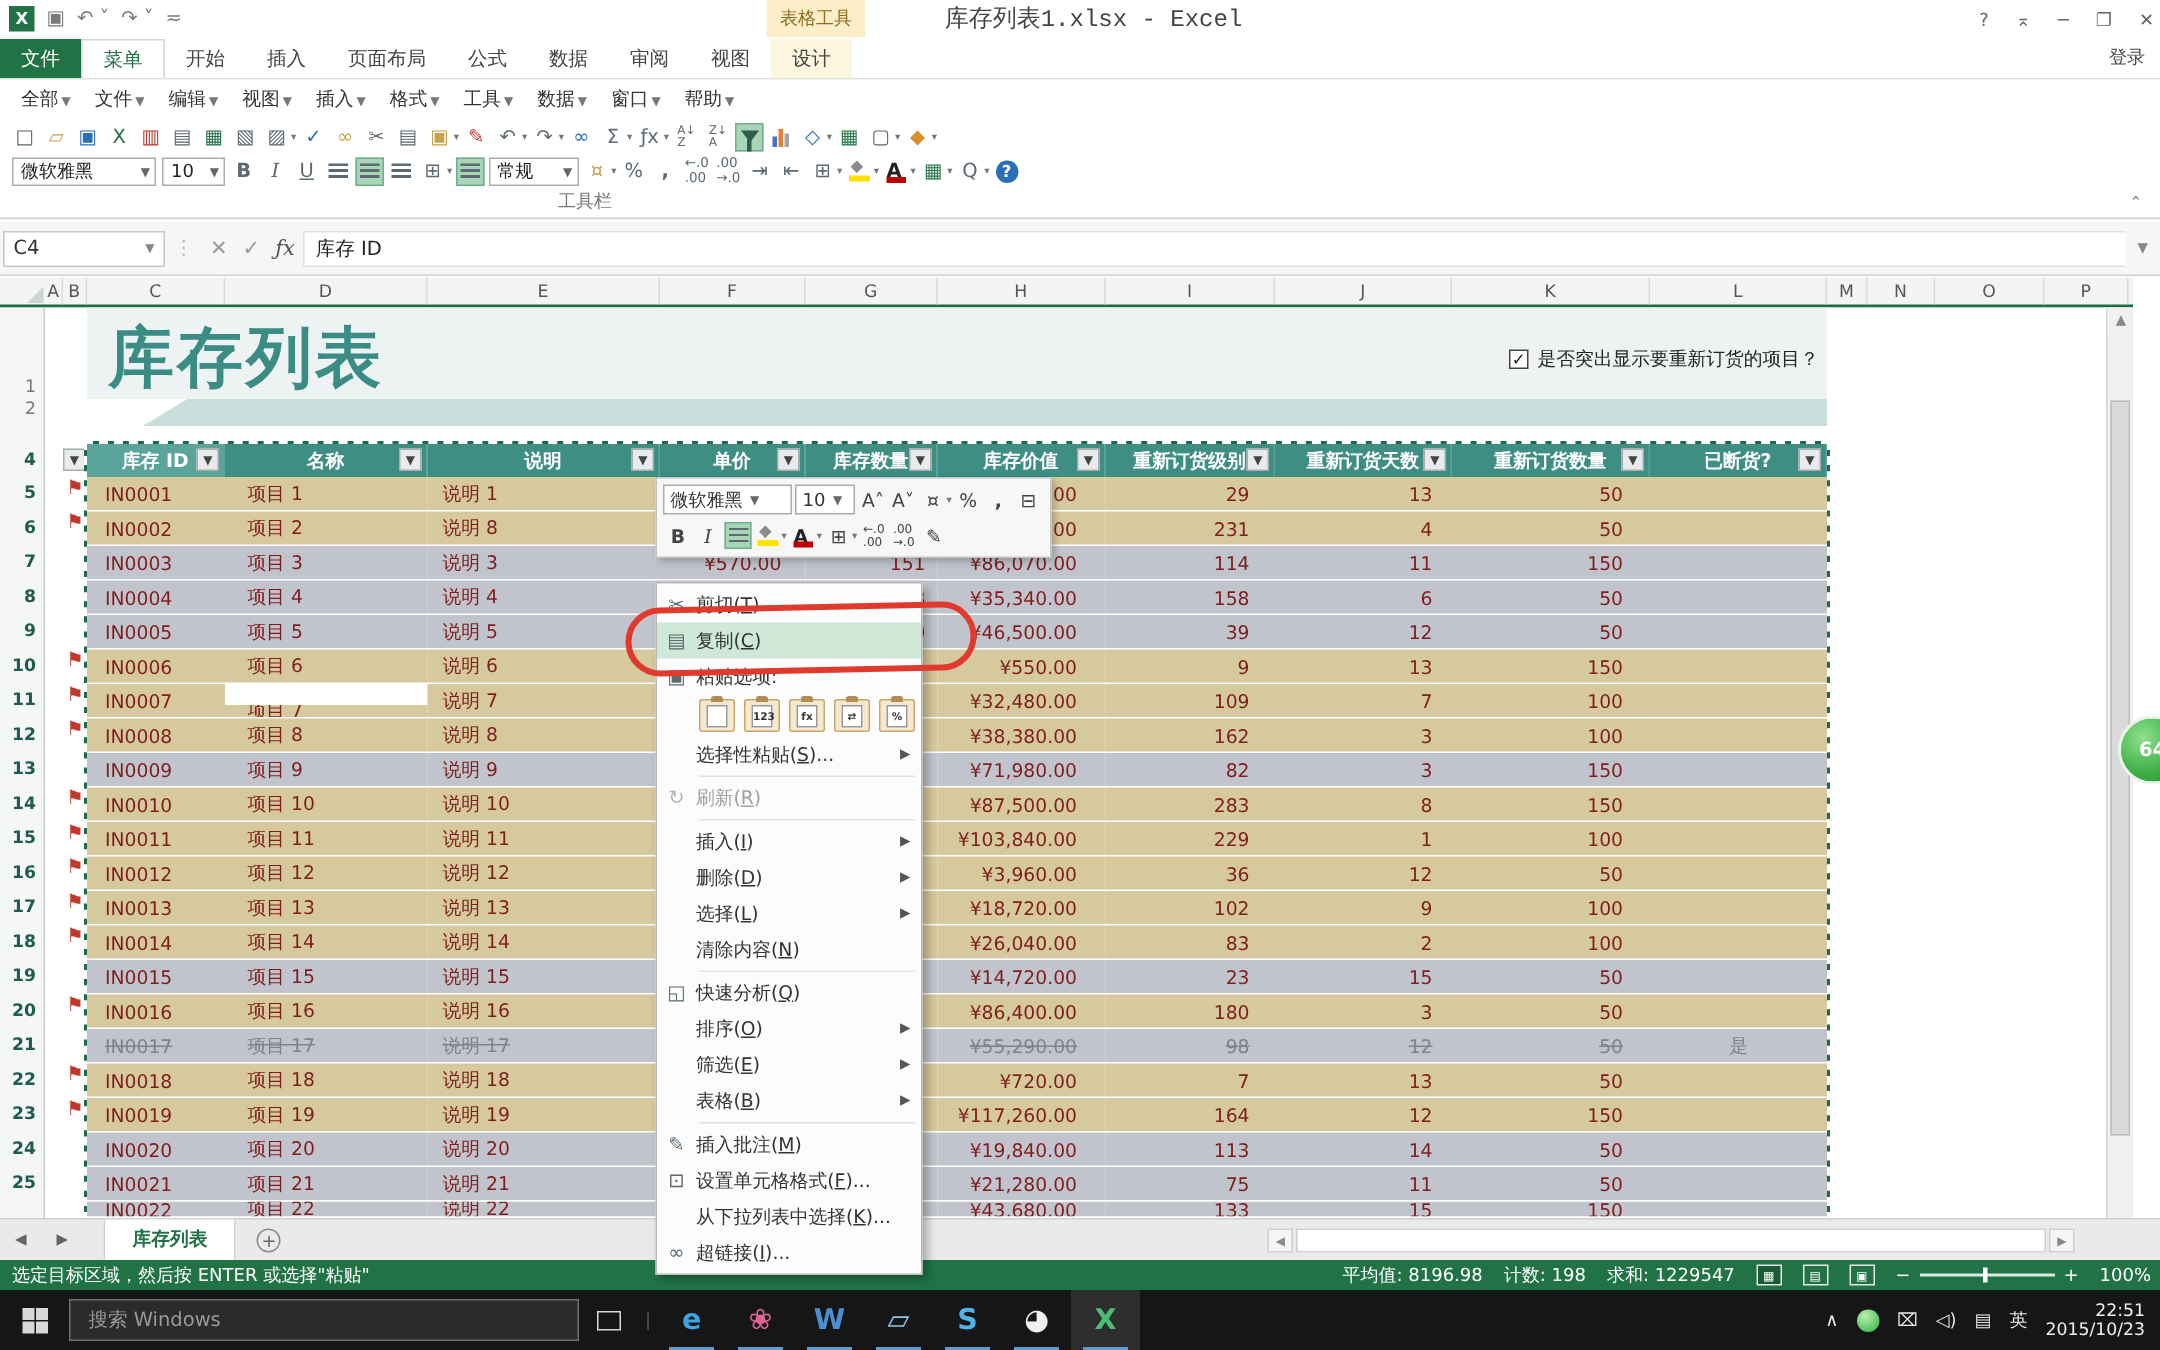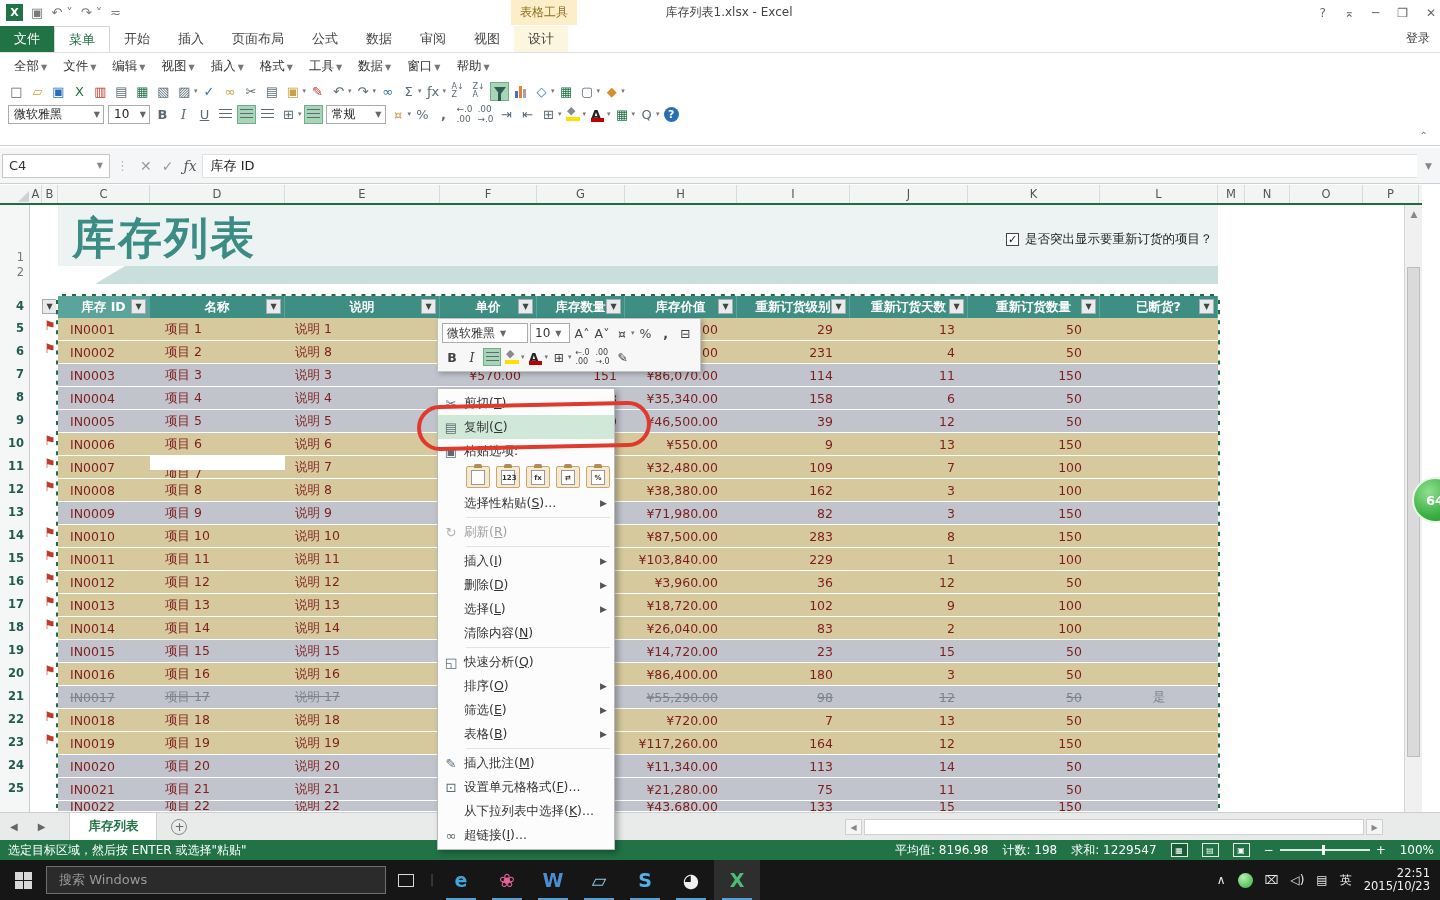--- a/index.html
+++ b/index.html
@@ -5,21 +5,21 @@
   * { margin:0; padding:0; box-sizing:border-box; }
   body { font-family:"DejaVu Sans","Liberation Sans",sans-serif; }
   #screen { position:relative; width:1440px; height:900px; background:#fff; overflow:hidden; font-size:12px; color:#333; }
 
   
   .titlebar { position:absolute; left:0; top:0; width:1440px; height:25px; background:#fff; border-bottom:0; display:flex; align-items:center; }
   .qat { display:flex; align-items:center; gap:8px; padding-left:6px; }
   .app-ico { width:17px; height:17px; background:#217346; color:#fff; font-weight:bold; font-size:11px; display:flex; align-items:center; justify-content:center; }
   .qat-btn { color:#7a7a7a; font-size:13px; }
   .ctx-tool { position:absolute; left:511px; top:0; width:66px; height:25px; background:#fbeec9; color:#8f6d1d; font-size:12px; display:flex; align-items:center; justify-content:center; }
-  .doc-title { position:absolute; left:18px; right:0; top:0; height:25px; display:flex; align-items:center; justify-content:center; color:#444; font-size:12px; pointer-events:none; }
+  .doc-title { position:absolute; left:18px; right:0; top:0; height:25px; display:flex; align-items:center; justify-content:center; color:#444; font-size:16px; pointer-events:none;font-family:Liberation Mono, monospace; }
   .win-btns { position:absolute; right:4px; top:0; height:25px; display:flex; align-items:center; gap:18px; color:#666; font-size:12px; }
 
   
   .ribbontabs { position:absolute; left:0; top:25px; width:1440px; height:27px; background:#fff; display:flex; align-items:flex-end; }
   .rtab { height:26px; padding:0 14px; display:flex; align-items:center; font-size:13px; color:#444; }
   .rtab.file { background:#217346; color:#fff; }
   .rtab.active { background:#fff; color:#217346; border:1px solid #d4d4d4; border-bottom:none; }
   .rtab.design { background:#fdf6df; }
   .signin { position:absolute; right:10px; top:30px; color:#444; font-size:12px; }
 
@@ -310,20 +310,21 @@
         </span>
         <span class="caret">▾</span>
       <span class="ti green">▦</span>
         <span class="caret">▾</span>
       <span class="ti">Q</span>
         <span class="caret">▾</span>
       <span class="ti">
           <span class="helpico">?</span>
         </span>
     </div>
+    <div class="toolcap" style="width:780px">工具栏</div>
     <div class="collapse">⌃</div>
   </div>
 
   <div class="fbar">
     <div class="namebox">
         <span>C4</span>
         <span class="c">▼</span>
       </div>
     <span class="fsep">⋮</span>
     <span class="fbtn">✕</span>
@@ -675,21 +676,21 @@
               <div class="dc" style="width: 118px; padding-right: 13px; justify-content: flex-end;">12</div>
               <div class="dc" style="width: 132px; padding-right: 18px; justify-content: flex-end;">150</div>
               <div class="dc" style="width: 118px; justify-content: center;"></div>
             </div>
             <div class="drow gray">
               <div class="dc" style="width: 92px; padding-left: 12px;">IN0020</div>
               <div class="dc" style="width: 135px; padding-left: 15px;">项目 20</div>
               <div class="dc" style="width: 155px; padding-left: 10px;">说明 20</div>
               <div class="dc" style="width: 97px; padding-right: 16px; justify-content: flex-end;"></div>
               <div class="dc" style="width: 88px; padding-right: 8px; justify-content: flex-end;"></div>
-              <div class="dc" style="width: 112px; padding-right: 19px; justify-content: flex-end;">¥11,340.00</div>
+              <div class="dc" style="width: 112px; padding-right: 19px; justify-content: flex-end;">¥19,840.00</div>
               <div class="dc" style="width: 113px; padding-right: 17px; justify-content: flex-end;">113</div>
               <div class="dc" style="width: 118px; padding-right: 13px; justify-content: flex-end;">14</div>
               <div class="dc" style="width: 132px; padding-right: 18px; justify-content: flex-end;">50</div>
               <div class="dc" style="width: 118px; justify-content: center;"></div>
             </div>
             <div class="drow gray">
               <div class="dc" style="width: 92px; padding-left: 12px;">IN0021</div>
               <div class="dc" style="width: 135px; padding-left: 15px;">项目 21</div>
               <div class="dc" style="width: 155px; padding-left: 10px;">说明 21</div>
               <div class="dc" style="width: 97px; padding-right: 16px; justify-content: flex-end;"></div>

